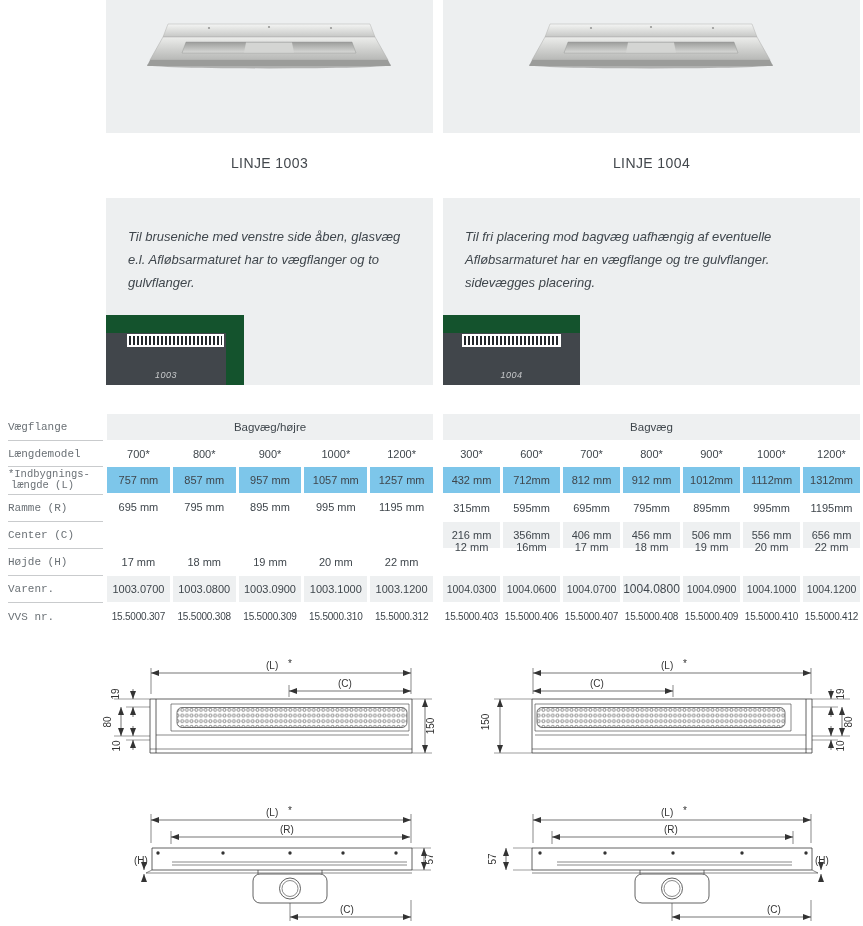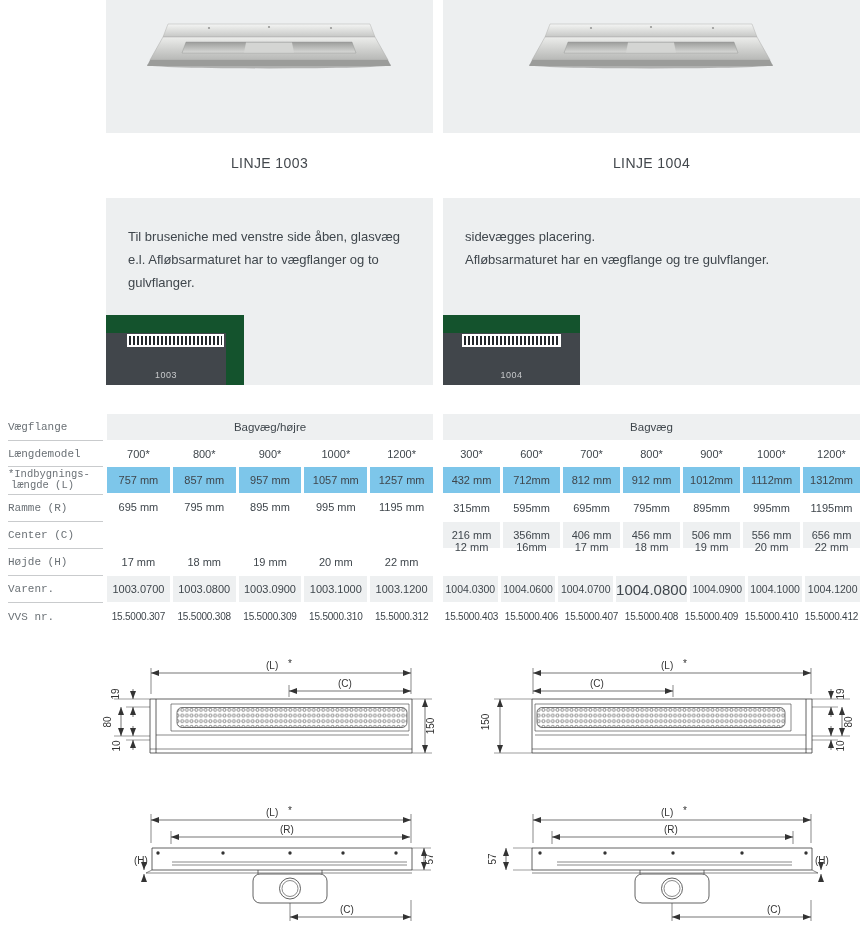--- a/index.html
+++ b/index.html
@@ -5,21 +5,21 @@
   html,body{margin:0;padding:0;background:#fff;}
   #page{position:relative;width:863px;height:926px;background:#fff;overflow:hidden;
         font-family:"Liberation Sans","DejaVu Sans",sans-serif;color:#3f464c;}
   .abs{position:absolute;}
   
   .photo-block{position:absolute;top:0;height:133px;background:#edeff0;}
   .pb-left{left:106px;width:327px;}
   .pb-right{left:443px;width:417px;}
   .product-title{position:absolute;top:155px;height:18px;text-align:center;
                  font-size:14px;letter-spacing:.4px;color:#43484d;}
-  .desc-block{position:absolute;top:198px;height:187px;background:#edeff0;}
+  .desc-block{position:absolute;top:198px;height:187px;background:#edeff0;font-style:italic;}
   .desc-text{position:absolute;left:22px;top:27px;width:380px;font-size:13px;line-height:23px;color:#3f464c;}
   .desc-line{white-space:nowrap;}
   
   .mini{position:absolute;left:0;bottom:0;background:#14532d;}
   .mini-dark{position:absolute;background:#41464b;}
   .mini-grate{position:absolute;background:#fff;padding:2px;box-sizing:border-box;height:13px;}
   .mini-grate .stripes{width:100%;height:100%;
       background:repeating-linear-gradient(90deg,#23272b 0 2px,#ffffff 2px 4px);}
   .mini-label{position:absolute;width:100%;text-align:center;font-size:9px;color:#c7c9cb;letter-spacing:.5px;}
   
@@ -110,22 +110,23 @@
     <div class="mini" style="width:138px;height:70px">
       <div class="mini-dark" style="left:0;top:18px;width:120px;height:52px"></div>
       <div class="mini-grate" style="left:21px;top:19px;width:97px">
         <div class="stripes"></div>
       </div>
       <div class="mini-label" style="left:-9px;top:55px">1003</div>
     </div>
   </div>
   <div class="desc-block" style="left:443px;width:417px">
     <div class="desc-text">
+      <div class="desc-line">Til fri placering mod bagvæg uafhængig af eventuelle</div>
+      <div class="desc-line">Afløbsarmaturet har en vægflange og tre gulvflanger.</div>
       <div class="desc-line">sidevægges placering.</div>
-      <div class="desc-line">Afløbsarmaturet har en vægflange og tre gulvflanger.</div>
     </div>
     <div class="mini" style="width:137px;height:70px">
       <div class="mini-dark" style="left:0;top:18px;width:137px;height:52px"></div>
       <div class="mini-grate" style="left:19px;top:19px;width:99px">
         <div class="stripes"></div>
       </div>
       <div class="mini-label" style="left:0;top:55px">1004</div>
     </div>
   </div>
 
@@ -240,21 +241,21 @@
     <span class="t-cell">17 mm</span>
     <span class="t-cell">18 mm</span>
     <span class="t-cell">19 mm</span>
     <span class="t-cell">20 mm</span>
     <span class="t-cell">22 mm</span>
   </div>
   <div class="trow rgt" style="top:576px;height:26px">
     <span class="t-cell bg" style="font-size:10.5px">1004.0300</span>
     <span class="t-cell bg" style="font-size:10.5px">1004.0600</span>
     <span class="t-cell bg" style="font-size:10.5px">1004.0700</span>
-    <span class="t-cell bg" style="font-size:15px">1004.0800</span>
+    <span class="t-cell bg" style="font-size:12px">1004.0800</span>
     <span class="t-cell bg" style="font-size:10.5px">1004.0900</span>
     <span class="t-cell bg" style="font-size:10.5px">1004.1000</span>
     <span class="t-cell bg" style="font-size:10.5px">1004.1200</span>
   </div>
   <div class="trow rgt row-vvs" style="top:603px;height:27px">
     <span class="t-cell">15.5000.403</span>
     <span class="t-cell">15.5000.406</span>
     <span class="t-cell">15.5000.407</span>
     <span class="t-cell">15.5000.408</span>
     <span class="t-cell">15.5000.409</span>

